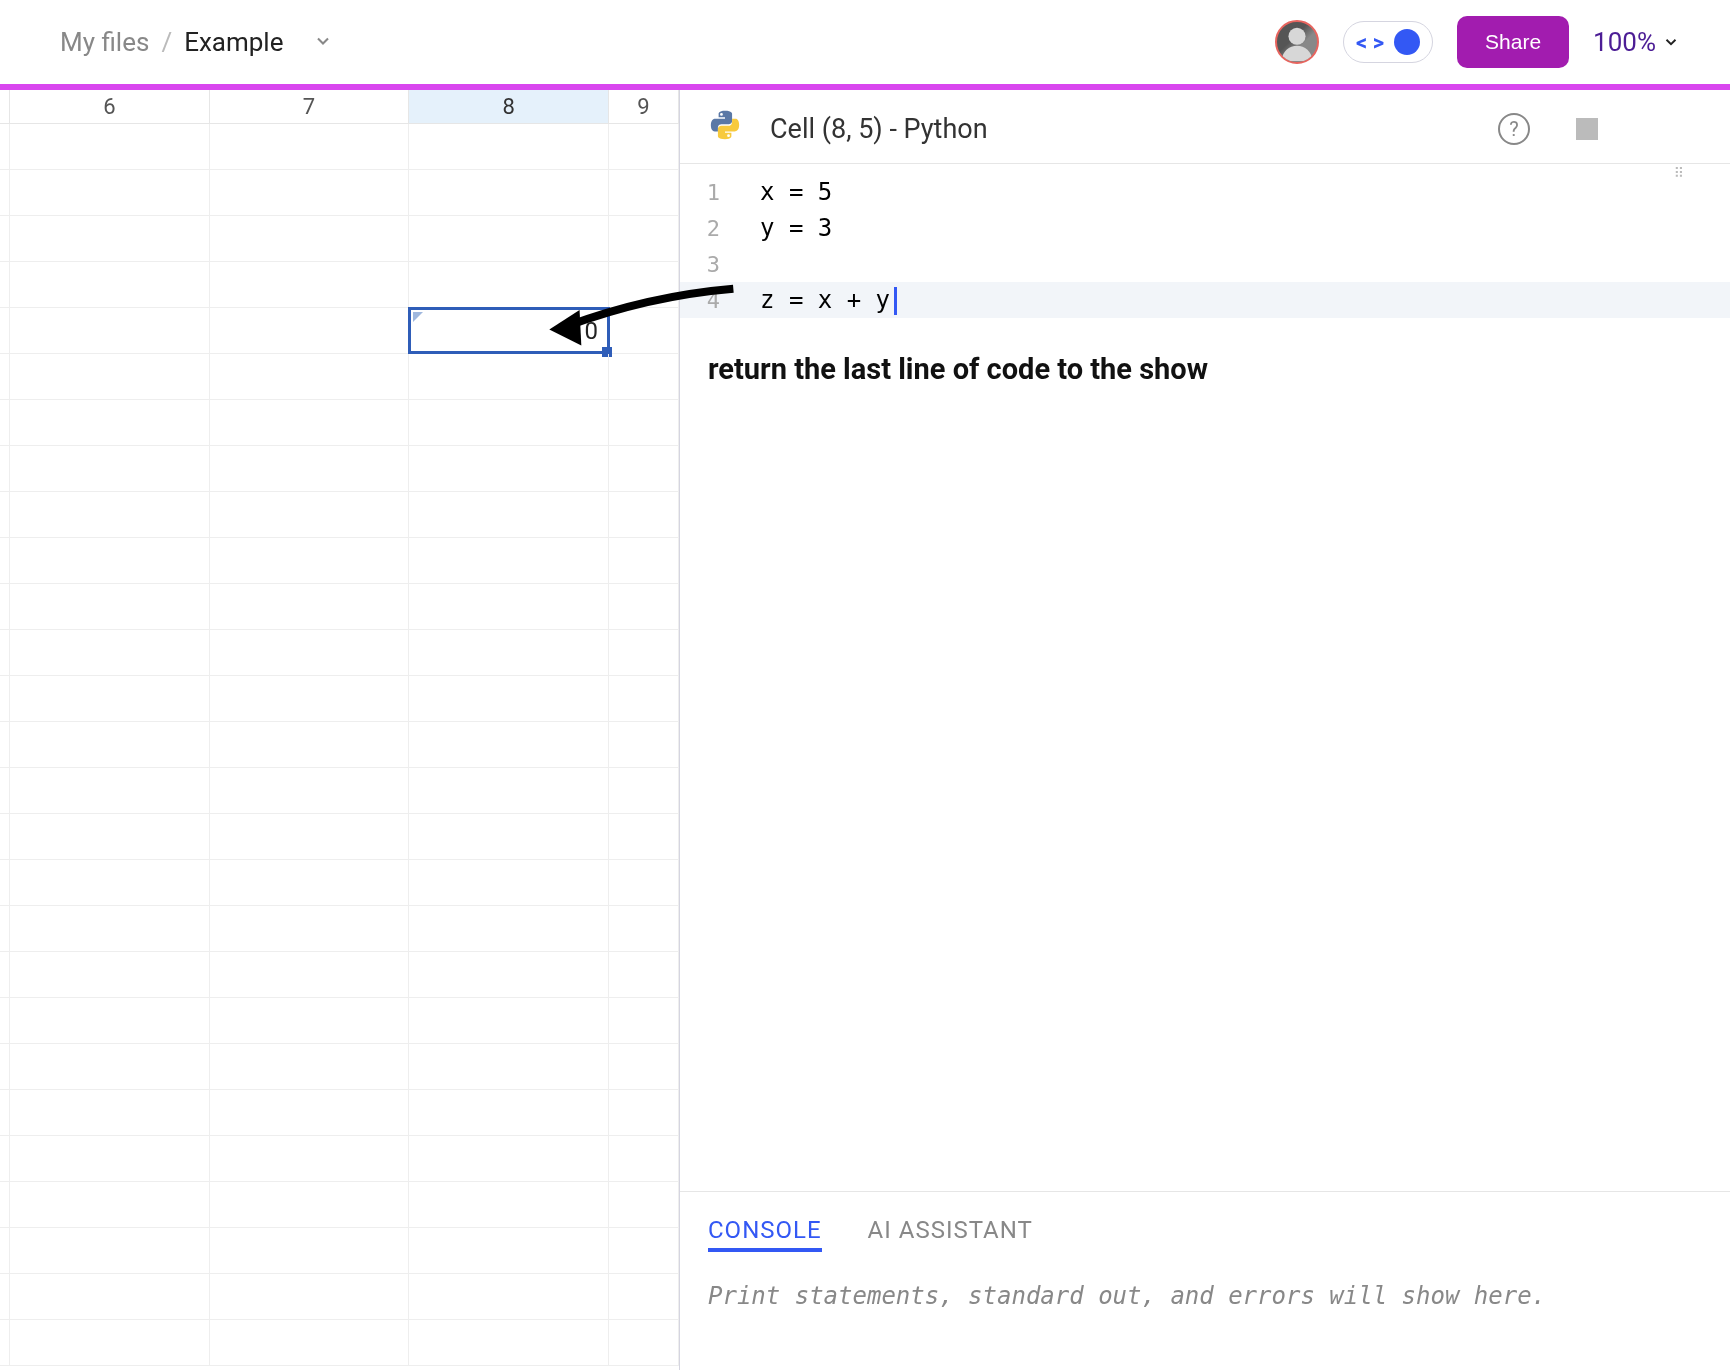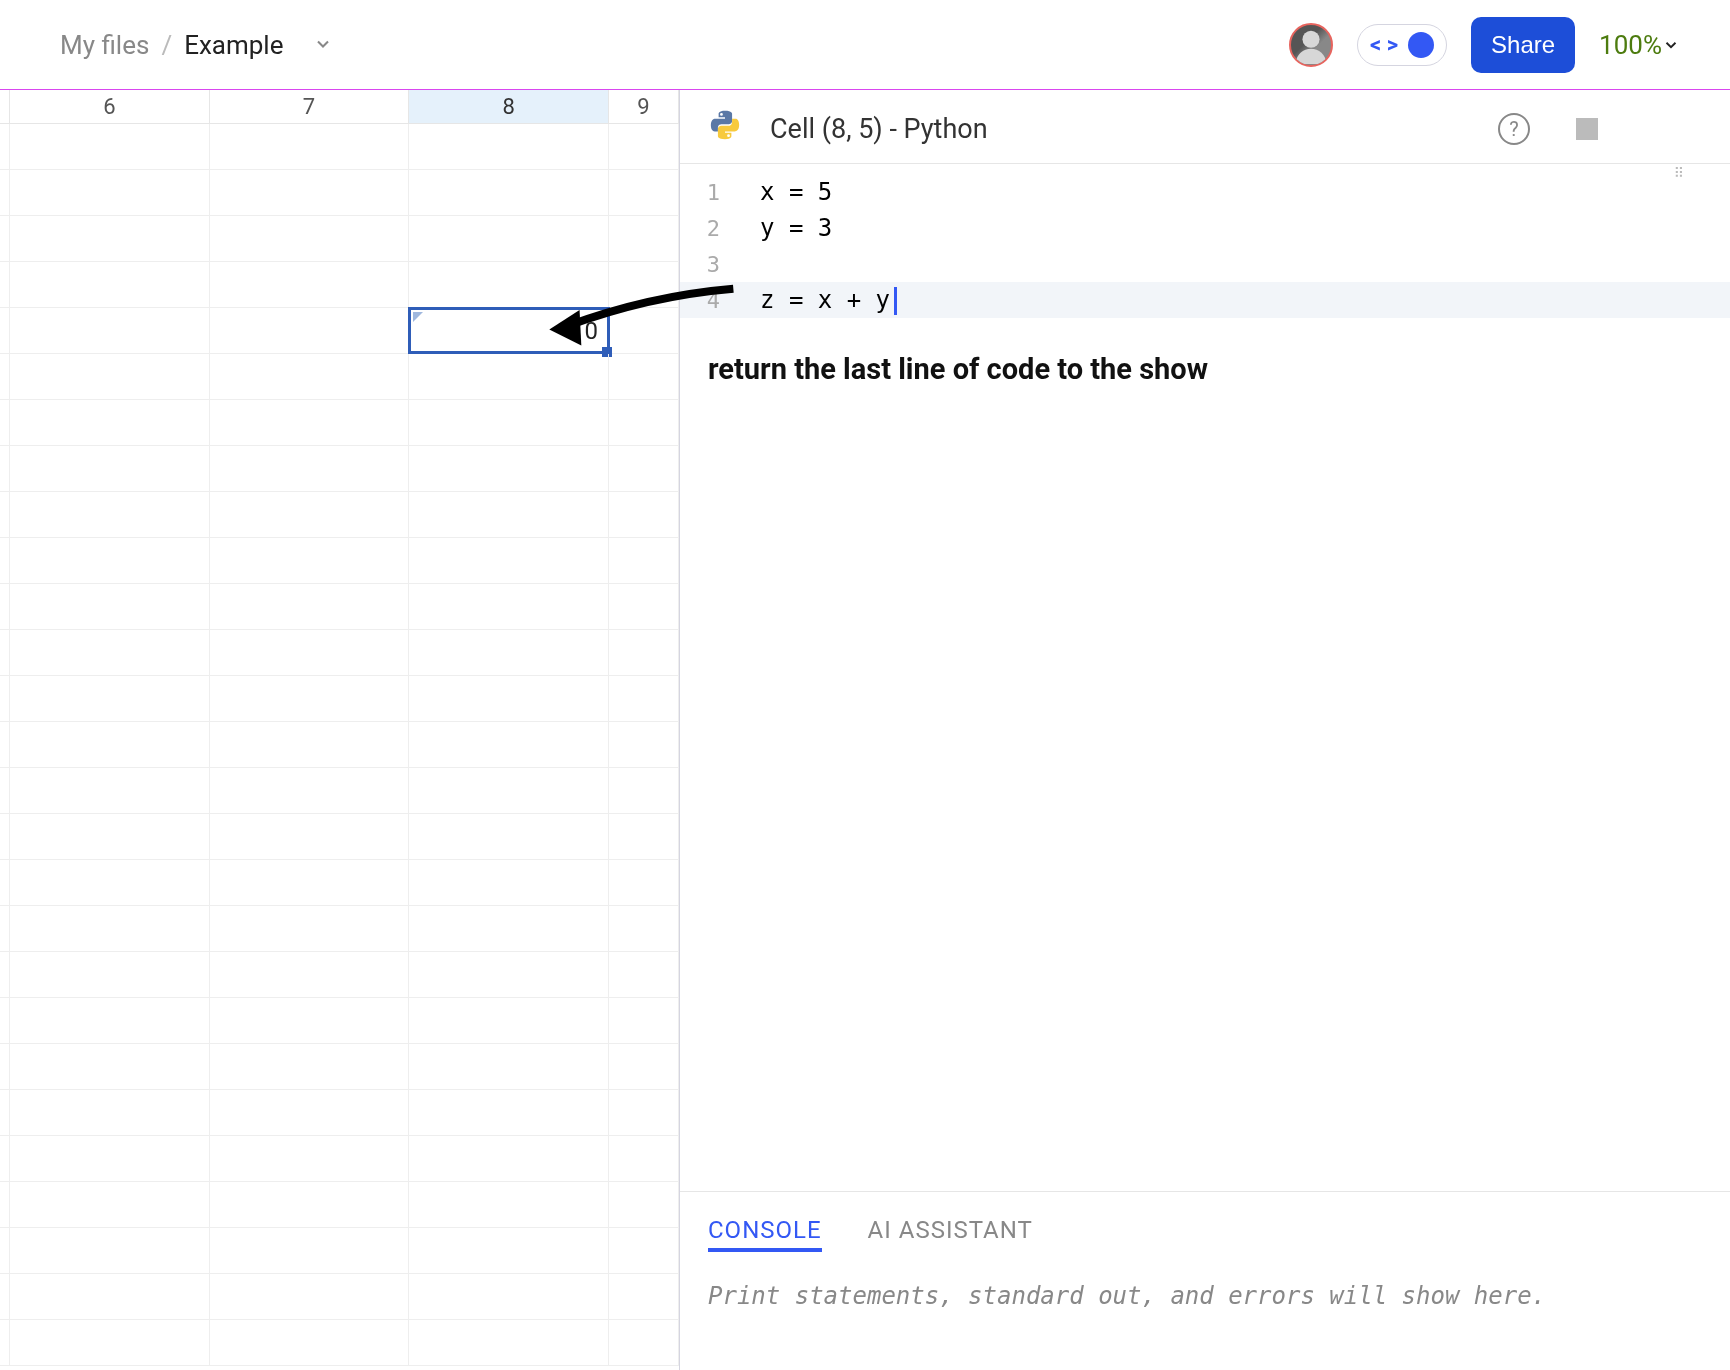--- a/index.html
+++ b/index.html
@@ -1,31 +1,31 @@
 <!DOCTYPE html>
 <html><head>
 <meta charset="utf-8">
 <style>
   * { box-sizing: border-box; margin: 0; padding: 0; }
   html, body { width: 1730px; height: 1370px; font-family: -apple-system, BlinkMacSystemFont, "Segoe UI", Roboto, sans-serif; background: #fff; overflow: hidden; }
   
   
-  .header { display: flex; align-items: center; justify-content: space-between; height: 90px; padding: 0 50px 0 60px; border-bottom: 1px solid #d946ef; }
+  .header { display: flex; align-items: center; justify-content: space-between; height: 90px; padding: 0 50px 0 60px; border-bottom: 6px solid #d946ef; }
   .breadcrumb { display: flex; align-items: center; gap: 12px; font-size: 26px; color: #222; }
   .breadcrumb .my-files { color: #888; }
   .breadcrumb .sep { color: #bbb; }
   .breadcrumb .chevron { margin-left: 18px; color: #888; cursor: pointer; }
   .header-right { display: flex; align-items: center; gap: 24px; }
   .avatar { width: 44px; height: 44px; border-radius: 50%; border: 2px solid #e7645e; background: linear-gradient(135deg,#555 40%,#888 60%); display: flex; align-items: center; justify-content: center; overflow: hidden; }
   .avatar svg { width: 38px; height: 38px; }
   .toggle { display: flex; align-items: center; gap: 10px; border: 1px solid #d5d5e0; border-radius: 999px; padding: 7px 12px; cursor: pointer; }
   .toggle .code-icon { color: #3358f4; font-weight: bold; font-size: 22px; }
   .toggle .dot { width: 26px; height: 26px; border-radius: 50%; background: #3358f4; }
-  .share-btn { background: #1d4ed8; color: #fff; border: none; border-radius: 10px; padding: 14px 20px; font-size: 24px; cursor: pointer; }
-  .zoom { display: flex; align-items: center; font-size: 26px; color: #4d7c0f; cursor: pointer; }
+  .share-btn { background: #a21caf; color: #fff; border: none; border-radius: 10px; padding: 14px 28px; font-size: 21px; cursor: pointer; }
+  .zoom { display: flex; align-items: center; gap: 6px; font-size: 26px; color: #4c1d95; cursor: pointer; }
   
   
   .main { display: flex; height: calc(100% - 90px); }
   
   
   .sheet { width: 680px; flex-shrink: 0; border-right: 1px solid #d5d5e0; position: relative; }
   .col-headers { display: flex; height: 34px; border-bottom: 1px solid #e6e6e6; }
   .row-h-stub { width: 10px; border-right: 1px solid #e6e6e6; }
   .col-h { width: 200px; text-align: center; font-size: 22px; color: #555; border-right: 1px solid #e6e6e6; line-height: 34px; }
   .col-h.selected { background: #e5f1fb; color: #333; }

